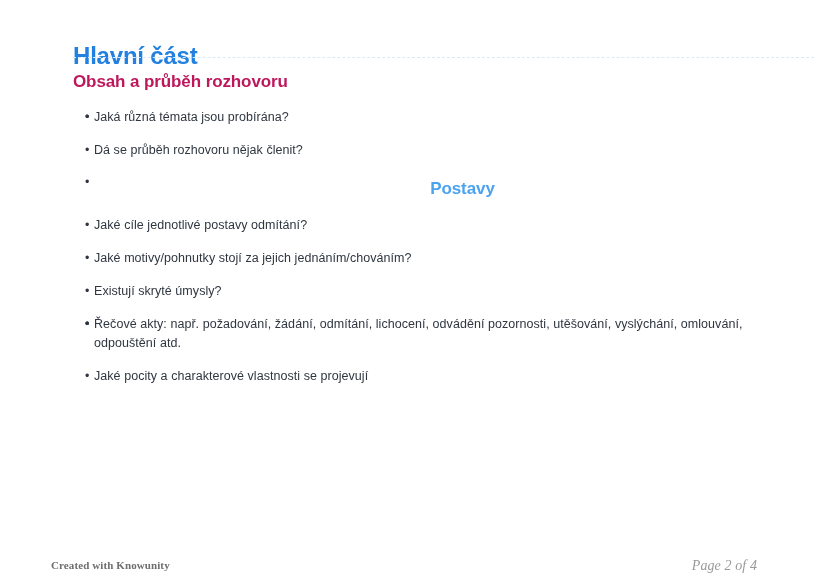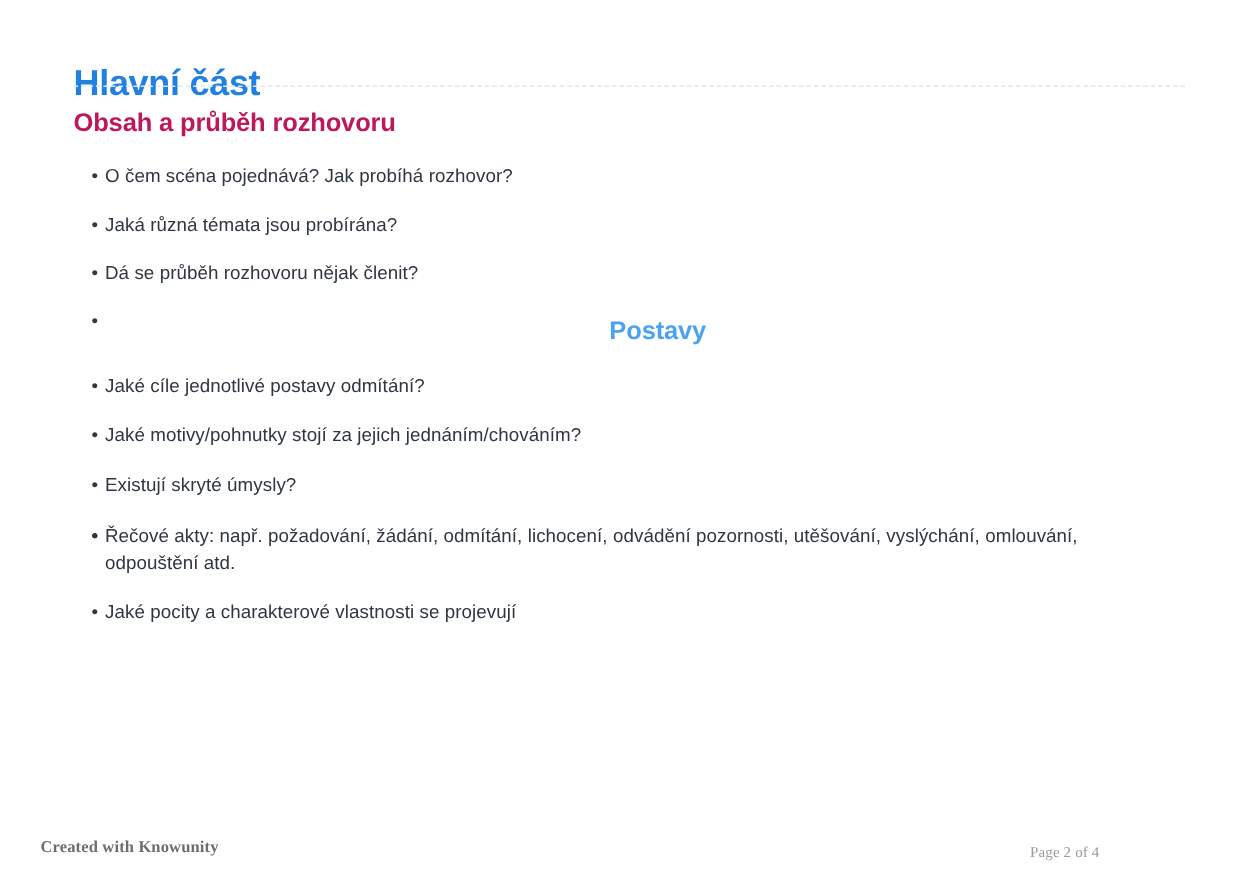--- a/index.html
+++ b/index.html
@@ -14,20 +14,21 @@
     font-family: "Liberation Sans", sans-serif;
     overflow: hidden;
     position: relative;
   }
 
   .slide {
     position: relative;
     width: 760px;
     height: 586px;
     box-sizing: border-box;
+    margin-left: 24px;
   }
 
   
   .page-title {
     position: absolute;
     left: 49px;
     top: 26px;
     font-size: 24px;
     font-weight: bold;
     color: #2180E0;
@@ -114,43 +115,43 @@
     letter-spacing: 0.1px;
     white-space: nowrap;
     text-align: center;
   }
 
   .footer-right {
     position: absolute;
     right: 27px;
     bottom: 12px;
     font-family: "Liberation Serif", serif;
-    font-size: 10px;
+    font-size: 14px;
     color: #9A9A9A;
     letter-spacing: 0.1px;
     white-space: nowrap;
+    font-style: italic;
   }
 </style>
 </head>
 <body>
 
 <div class="slide">
 
   <h1 class="page-title">Hlavní část</h1>
 
   <div class="title-rule"></div>
 
   <div class="content">
 
     <section class="section section--first">
       <h2 class="section-heading tone-dark">Obsah a průběh rozhovoru</h2>
       <ul class="bullets">
         <li class="bullet">
           <span class="dot">•</span>
-          <span>O čem scéna pojednává? Jak probíhá rozhovor?</span>
         </li>
         <li class="bullet">
           <span class="dot">•</span>
           <span>Jaká různá témata jsou probírána?</span>
         </li>
         <li class="bullet">
           <span class="dot">•</span>
           <span>Dá se průběh rozhovoru nějak členit?</span>
         </li>
         <li class="bullet">

